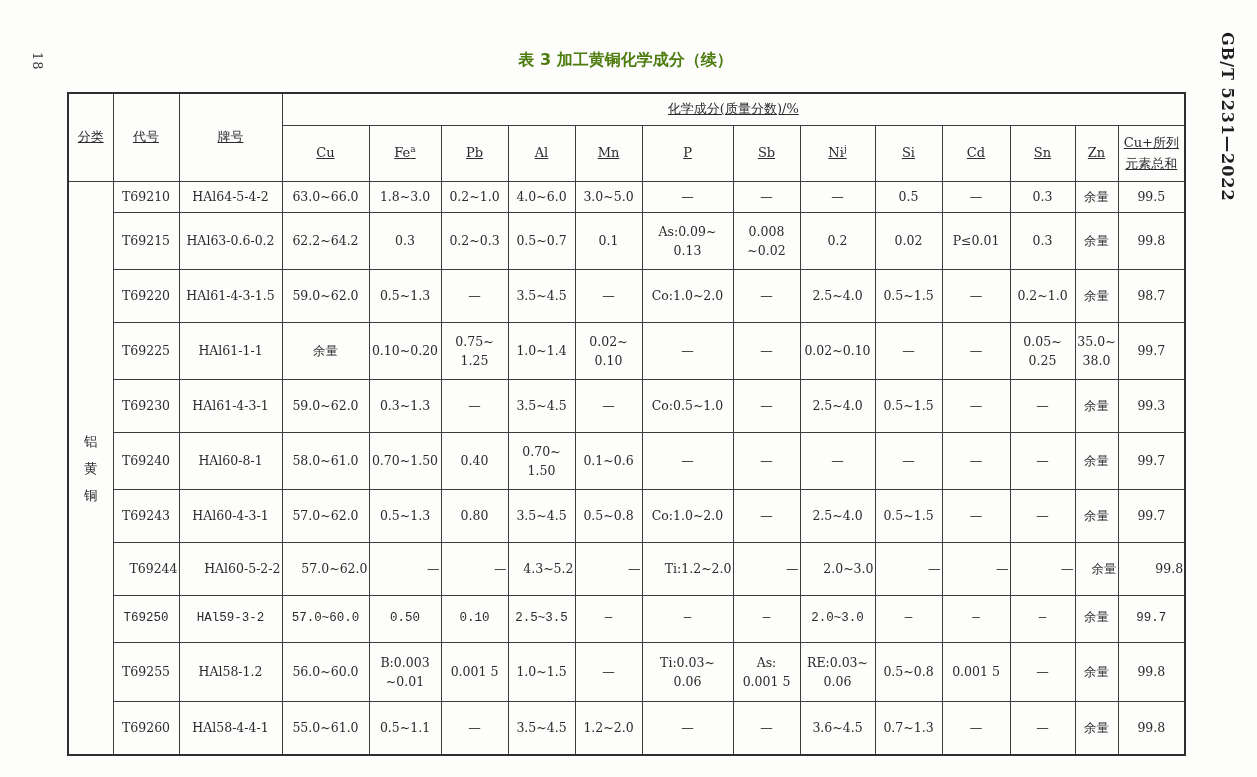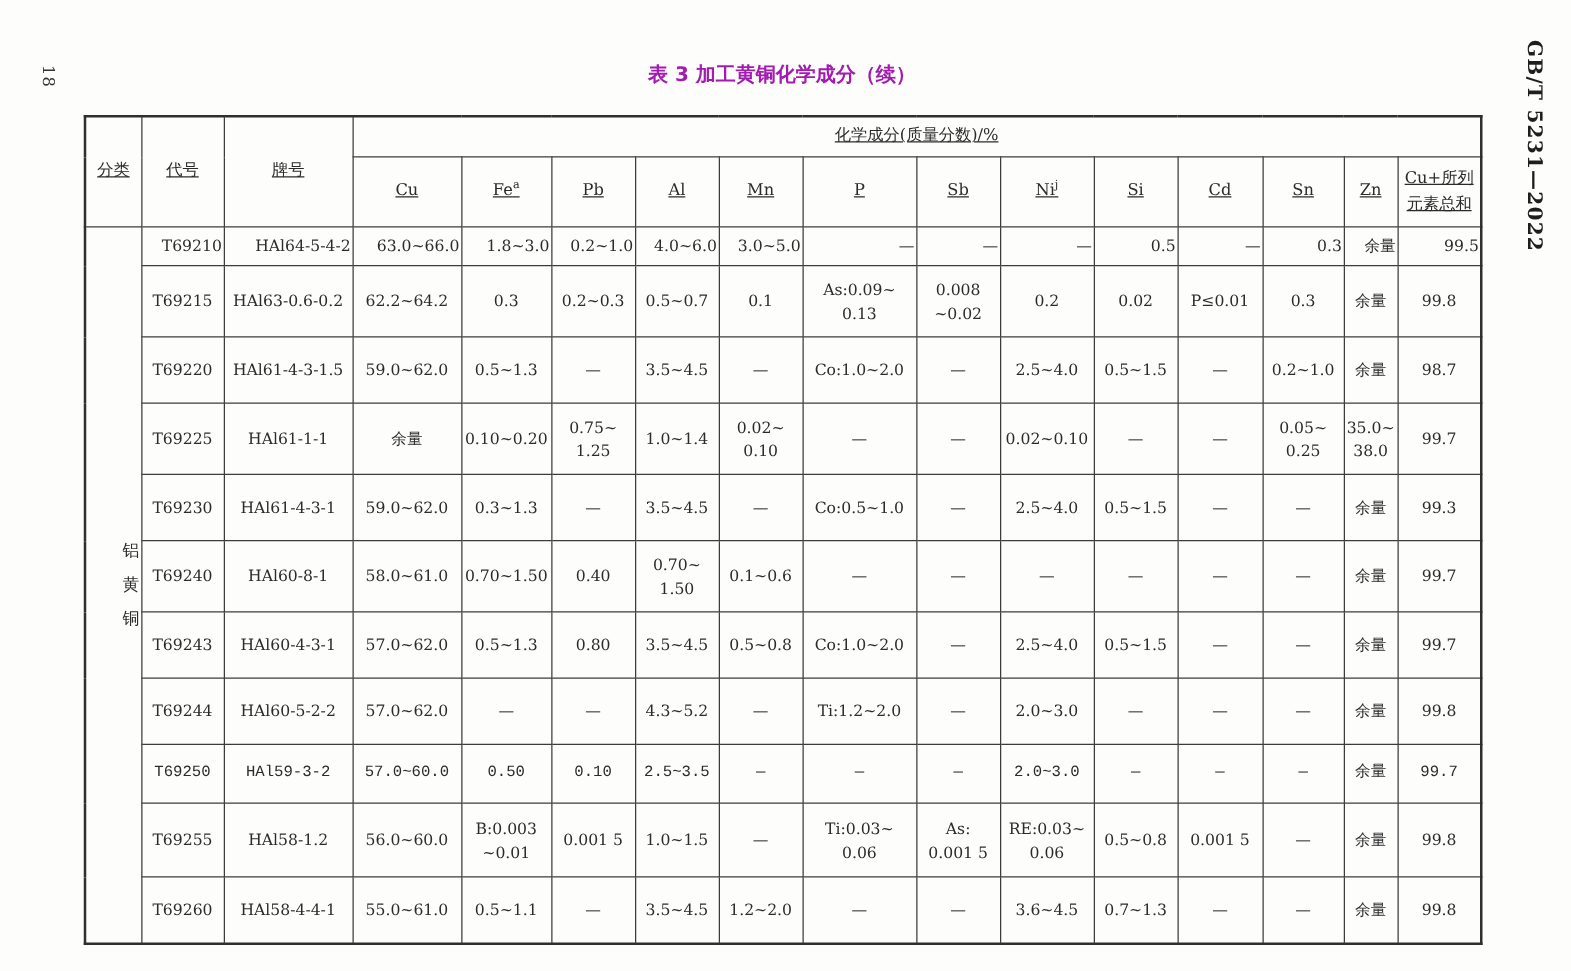--- a/index.html
+++ b/index.html
@@ -15,49 +15,49 @@
     font-size:13px;letter-spacing:1px;color:#333;
   }
   .standard-ref{
     position:absolute;right:20px;top:32px;
     writing-mode:vertical-rl;
     font-size:16px;font-weight:bold;letter-spacing:1px;color:#1e1e1e;
     font-family:"DejaVu Serif","Liberation Serif",serif;
   }
   .table-title{
     position:absolute;left:67px;top:50px;width:1117px;
-    text-align:center;font-weight:bold;font-size:16px;color:#a21caf;
+    text-align:center;font-weight:bold;font-size:16px;color:#4d7c0f;
     font-family:"DejaVu Sans","Liberation Sans",sans-serif;
   }
   table.comp{
     position:absolute;left:67px;top:92px;
     border-collapse:collapse;table-layout:fixed;
     width:1117px;
     font-size:12.5px;color:#2b2b2b;
   }
   table.comp th,table.comp td{
     border:1px solid #3c3c3c;
     text-align:center;vertical-align:middle;
     padding:1px 1px;
     white-space:pre-line;
     line-height:1.55;
     overflow:hidden;
   }
   table.comp{border:2px solid #2f2f2f;}
   table.comp thead th{font-weight:normal;font-size:13px;text-decoration:underline;}
   thead tr.group-row th{height:29px;}
   thead tr.element-row th{height:53px;}
-  tbody tr:nth-child(1) td{height:28px;text-align:right;}
+  tbody tr:nth-child(1) td{height:28px;}
   tbody tr:nth-child(2) td{height:54px;}
   tbody tr:nth-child(3) td{height:50px;}
   tbody tr:nth-child(4) td{height:54px;}
   tbody tr:nth-child(5) td{height:50px;text-align:center;}
   tbody tr:nth-child(6) td{height:54px;}
   tbody tr:nth-child(7) td{height:50px;}
-  tbody tr:nth-child(8) td{height:50px;}
+  tbody tr:nth-child(8) td{height:50px;text-align:right;}
   tbody tr:nth-child(9) td{height:44px;font-family:Liberation Mono, monospace;}
   tbody tr:nth-child(10) td{height:56px;}
   tbody tr:nth-child(11) td{height:50px;}
   td.category-cell span{display:block;line-height:2.0;font-size:13.5px;}
   sup{font-size:9px;line-height:0;}
 </style>
 </head>
 <body>
 
 <div class="page-number">18</div>

